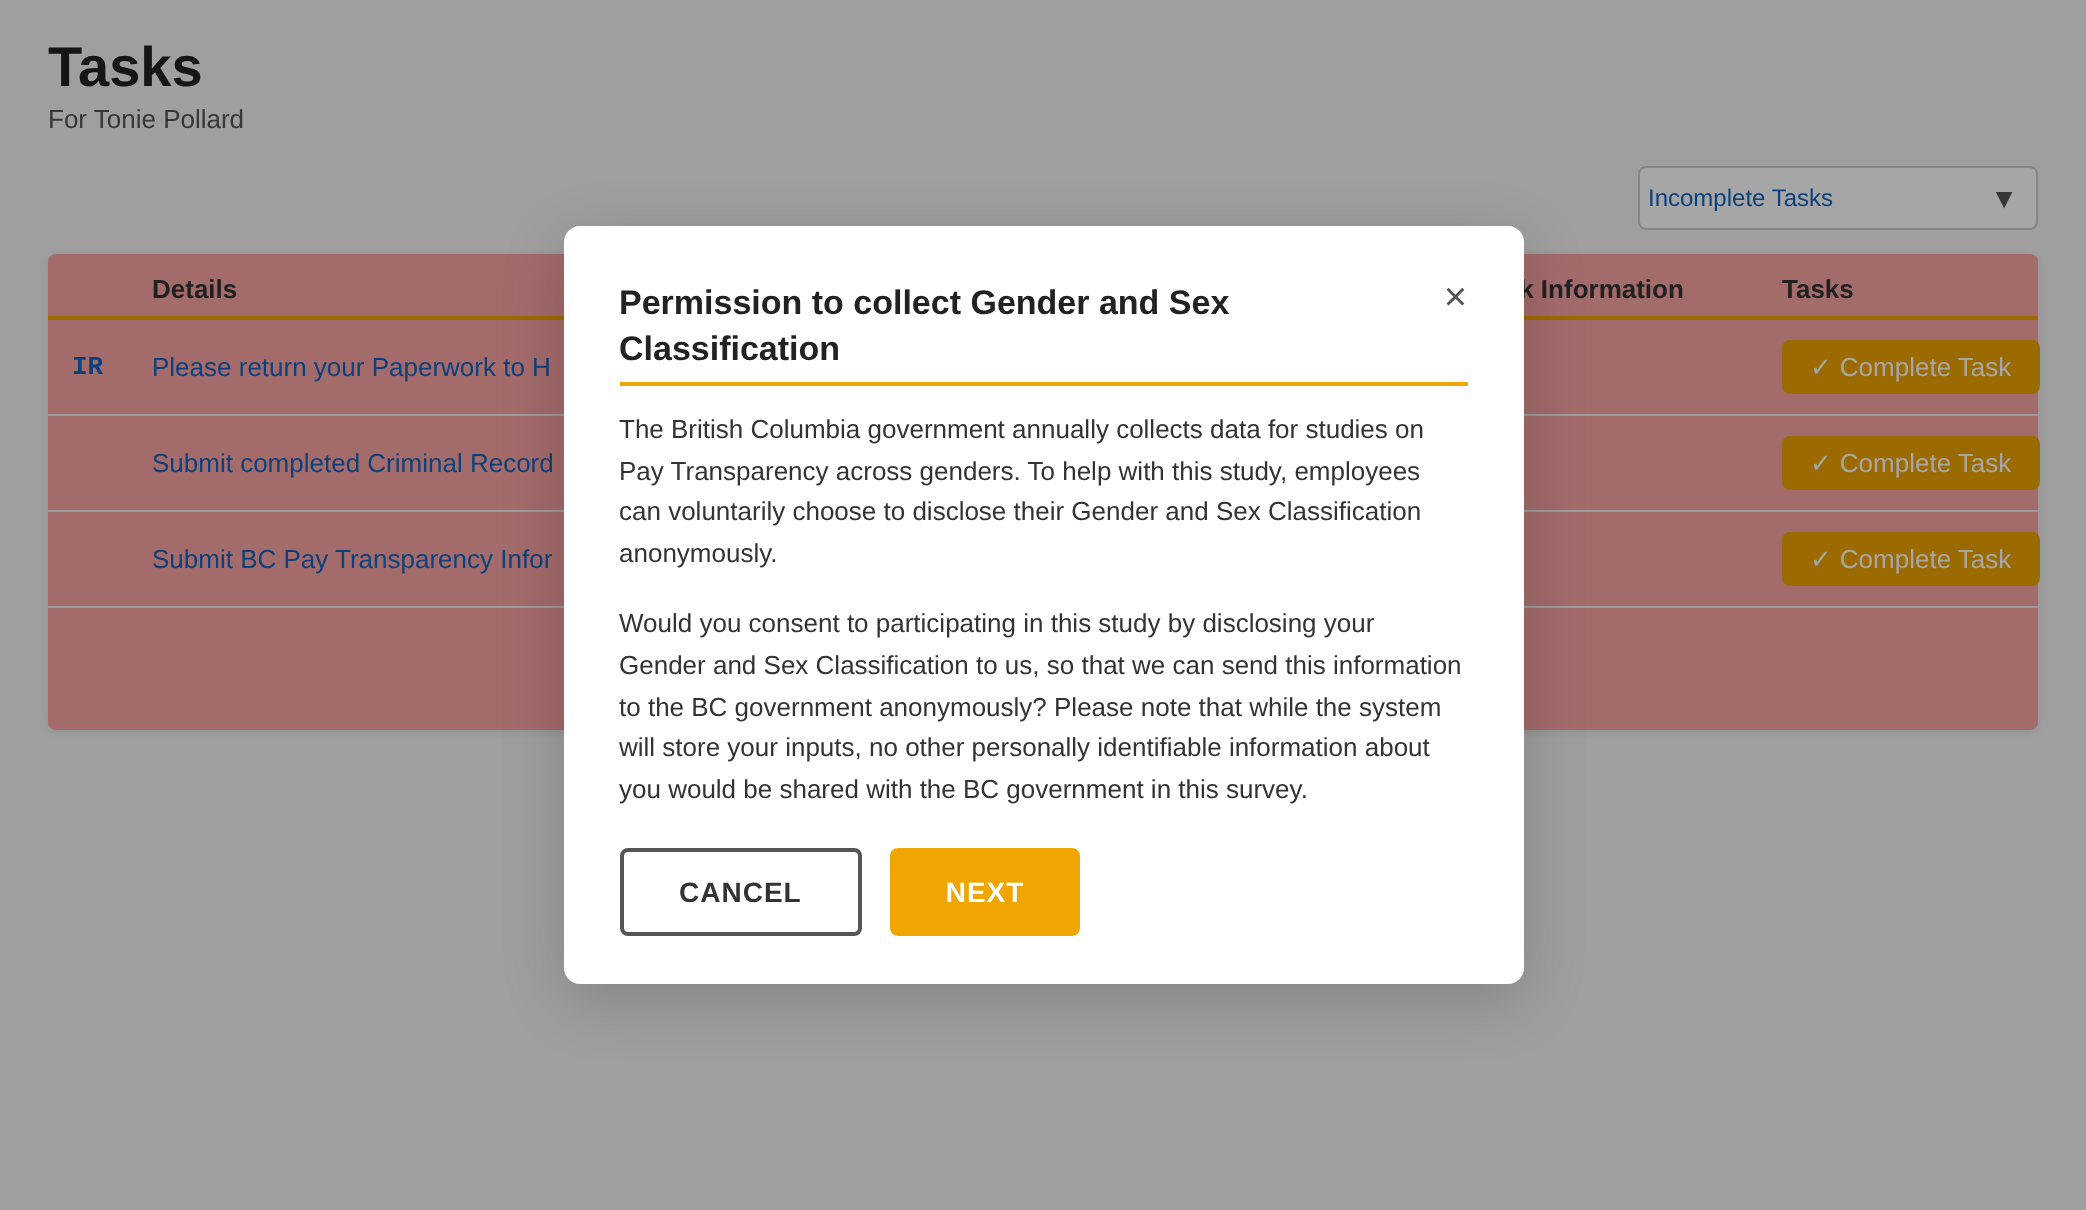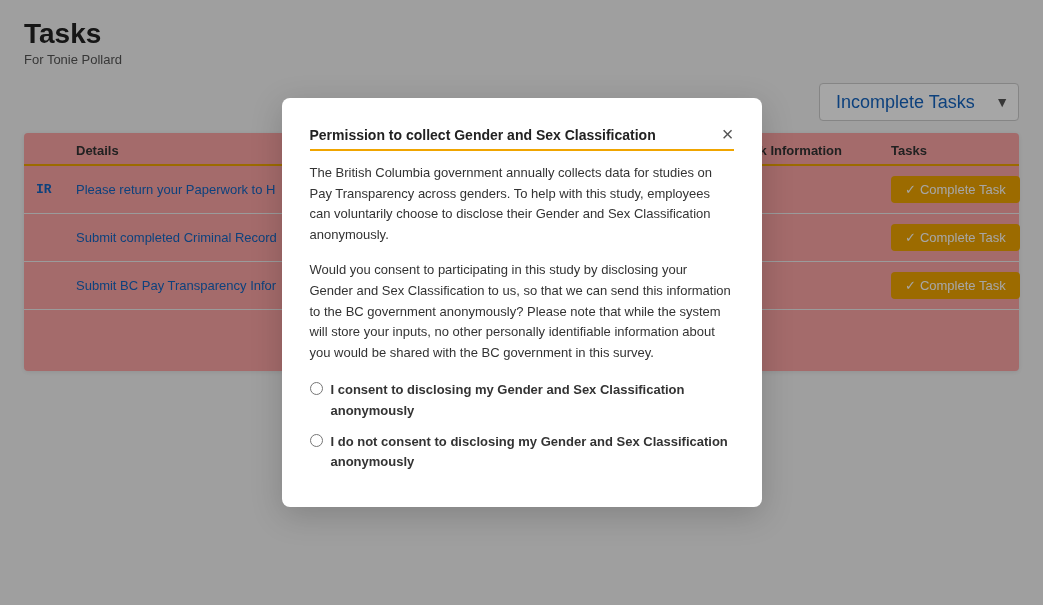--- a/index.html
+++ b/index.html
@@ -44,22 +44,22 @@
     .dropdown-container {
       position: relative;
       display: inline-block;
     }
 
     .dropdown-select {
       appearance: none;
       background: #fff;
       border: 1px solid #ccc;
       border-radius: 4px;
-      padding: 8px 36px 8px 16px;
-      font-size: 18px;
+      padding: 8px 36px 8px 4px;
+      font-size: 12px;
       color: #1565c0;
       cursor: pointer;
       min-width: 200px;
     }
 
     .dropdown-arrow {
       position: absolute;
       right: 10px;
       top: 50%;
       transform: translateY(-50%);
@@ -205,21 +205,21 @@
     }
 
     .modal-header {
       display: flex;
       justify-content: space-between;
       align-items: flex-start;
       margin-bottom: 4px;
     }
 
     .modal-title {
-      font-size: 14px;
+      font-size: 17px;
       font-weight: 700;
       color: #222;
       flex: 1;
       padding-right: 16px;
       line-height: 1.35;
     }
 
     .modal-title-underline {
       height: 2px;
       background: #f0a500;
@@ -385,27 +385,21 @@
   <div class="modal-overlay">
     <div class="modal">
       <div class="modal-header">
         <div class="modal-title">Permission to collect Gender and Sex Classification</div>
         <button class="modal-close">×</button>
       </div>
       <div class="modal-title-underline"></div>
       <div class="modal-body">
         <p>The British Columbia government annually collects data for studies on Pay Transparency across genders. To help with this study, employees can voluntarily choose to disclose their Gender and Sex Classification anonymously.</p>
         <p>Would you consent to participating in this study by disclosing your Gender and Sex Classification to us, so that we can send this information to the BC government anonymously? Please note that while the system will store your inputs, no other personally identifiable information about you would be shared with the BC government in this survey.</p>
-        <div class="radio-group">
-          <label class="radio-option">
-            <input type="radio" name="consent" style="">
-            <span>I consent to disclosing my Gender and Sex Classification anonymously</span>
-          </label>
-          <label class="radio-option">
-            <input type="radio" name="consent" style="">
-            <span>I do not consent to disclosing my Gender and Sex Classification anonymously</span>
-          </label>
-        </div>
+      </div>
+      <div class="modal-actions">
+        <button class="btn-cancel">CANCEL</button>
+        <button class="btn-next">NEXT</button>
       </div>
     </div>
   </div>
 
 </div>
 
 </body></html>

